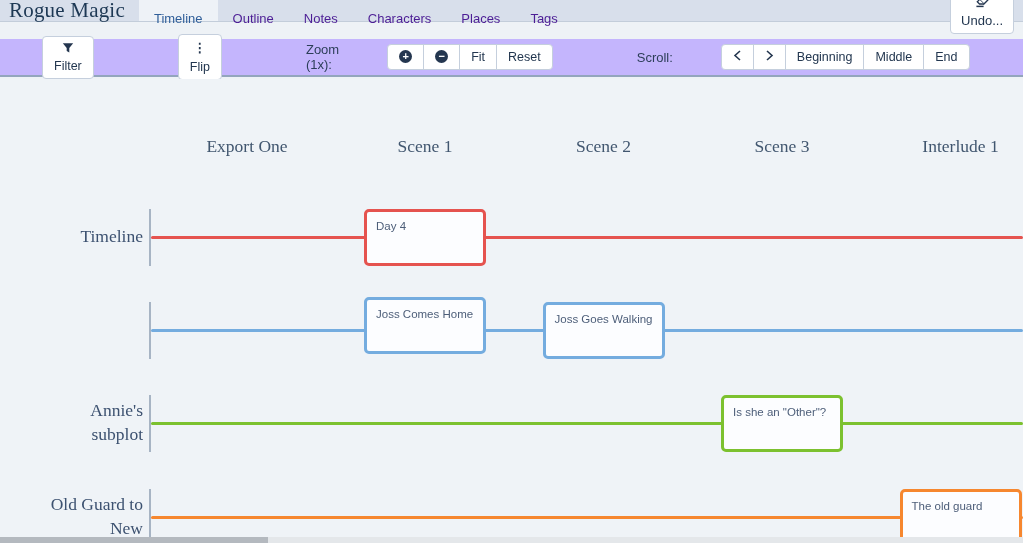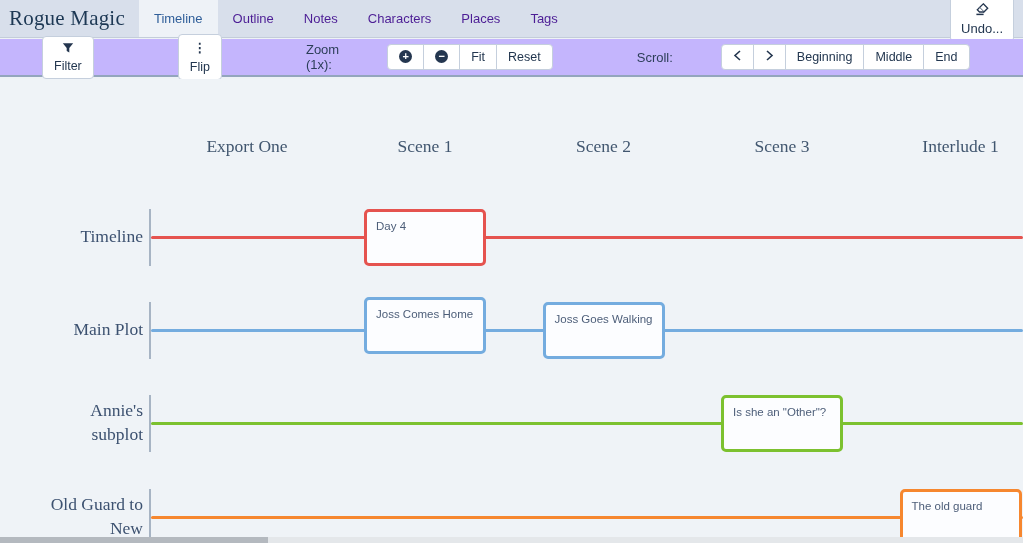--- a/index.html
+++ b/index.html
@@ -1,21 +1,21 @@
 <!DOCTYPE html>
 <html><head>
 <meta charset="utf-8">
 <style>
   * { margin:0; padding:0; box-sizing:border-box; }
   html,body { width:1023px; height:543px; }
   body { font-family:"Liberation Sans", sans-serif; background:#eef2f6; }
   #app { position:relative; width:1023px; height:543px; overflow:hidden; background:#eef2f6; }
 
   
-  .navbar { position:absolute; top:0; left:0; right:0; height:38px; background:#d8dfeb;
+  .navbar { position:absolute; top:0; left:0; right:0; height:22px; background:#d8dfeb;
             border-bottom:1px solid #c3cdda; display:flex; align-items:stretch; }
   .app-title { align-self:center; padding:0 14px 0 9px; font-family:"Liberation Serif", serif;
                font-size:21px; color:#1d3854; letter-spacing:.2px; }
   .tab-bar { display:flex; align-items:stretch; }
   .tab { padding:0 15px; line-height:37px; font-size:13px; color:#4c1d95; cursor:pointer; }
   .tab.active { background:#eef2f7; color:#2f5e99; }
   .navbar-right { margin-left:auto; align-self:center; padding-right:9px; }
   .btn { display:inline-flex; align-items:center; gap:5px; background:#ffffff;
          border:1px solid #c5cfdd; border-radius:4px; color:#22364f; font-size:12.5px;
          padding:5px 11px; cursor:pointer; font-family:"Liberation Sans", sans-serif;flex-direction:column; }
@@ -148,21 +148,20 @@
   <div class="canvas">
       <div class="col-header" style="left: 192px; top: 56px;">Export One</div>
       <div class="col-header" style="left: 370px; top: 56px;">Scene 1</div>
       <div class="col-header" style="left: 548.5px; top: 56px;">Scene 2</div>
       <div class="col-header" style="left: 727px; top: 56px;">Scene 3</div>
       <div class="col-header" style="left: 905.5px; top: 56px;">Interlude 1</div>
       <div class="row-label" style="right: 880px; top: 158px;">Timeline</div>
       <div class="vline" style="left: 149px; top: 129.5px; height: 57px;"></div>
       <div class="hline" style="left: 151px; right: 0px; top: 156.5px; background: rgb(229, 83, 79);"></div>
       <div class="card" style="left: 364px; top: 129.5px; border-color: rgb(229, 83, 79);">Day 4</div>
-      <div class="row-label" style="right: 880px; top: 251px;">Main Plot</div>
       <div class="vline" style="left: 149px; top: 222.5px; height: 57px;"></div>
       <div class="hline" style="left: 151px; right: 0px; top: 249.5px; background: rgb(116, 172, 223);"></div>
       <div class="card" style="left: 364px; top: 218px; border-color: rgb(116, 172, 223);">Joss Comes Home</div>
       <div class="card" style="left: 542.5px; top: 222.5px; border-color: rgb(116, 172, 223);">Joss Goes Walking</div>
       <div class="row-label" style="right: 880px; top: 344px;">Annie's subplot</div>
       <div class="vline" style="left: 149px; top: 315.5px; height: 57px;"></div>
       <div class="hline" style="left: 151px; right: 0px; top: 342.5px; background: rgb(124, 193, 47);"></div>
       <div class="card" style="left: 721px; top: 315.5px; border-color: rgb(124, 193, 47);">Is she an "Other"?</div>
       <div class="row-label" style="right: 880px; top: 438px;">Old Guard to New</div>
       <div class="vline" style="left: 149px; top: 409.5px; height: 57px;"></div>

